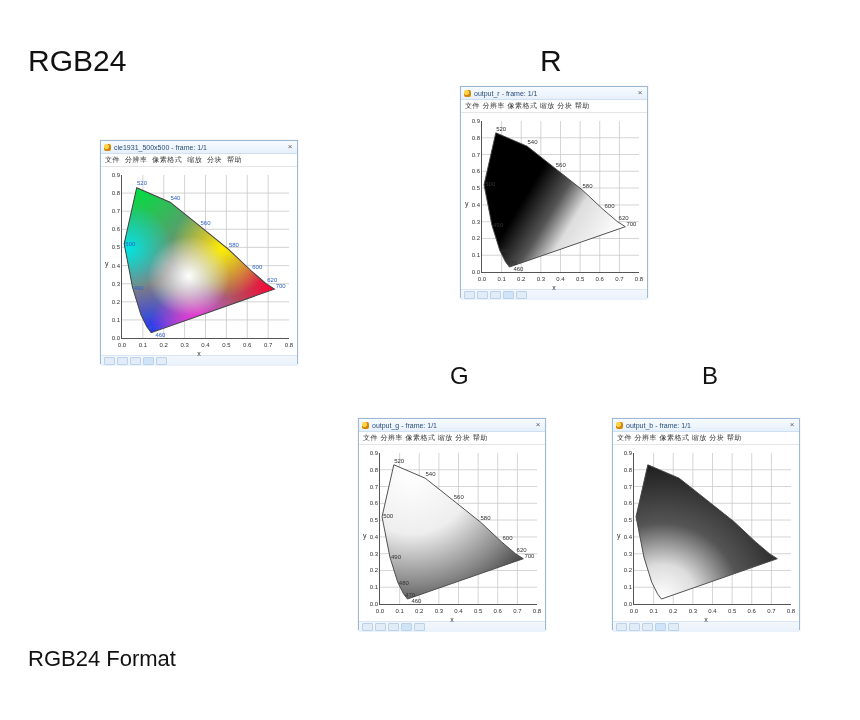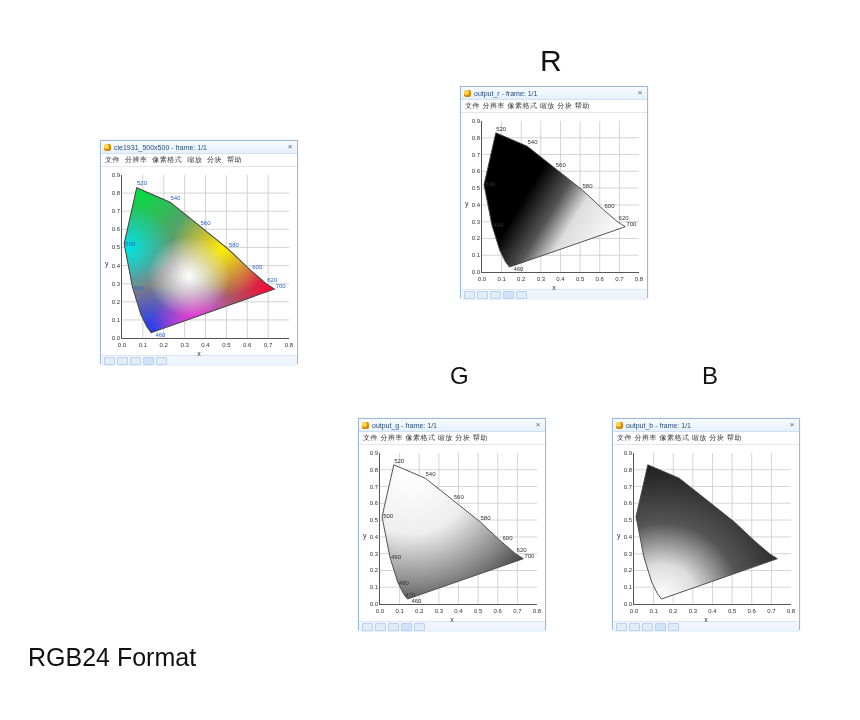--- a/index.html
+++ b/index.html
@@ -27,21 +27,21 @@
     position: absolute;
     font-size: 24px;
     font-weight: 500;
     color: #111;
   }
   .footer-block {
     position: absolute;
     left: 28px;
     bottom: 40px;
   }
-  .footer-title { font-size: 25px; font-weight: 500; margin-bottom: 8px; }
+  .footer-title { font-size: 22px; font-weight: 500; margin-bottom: 8px; }
   .footer-line  { font-size: 16px; font-weight: 400; color: #222; line-height: 1.5; }
 
   
   .appwin {
     position: absolute;
     background: #fff;
     border: 1px solid #9db9d8;
     box-shadow: 0 0 0 1px rgba(0,0,0,0.03);
     font-size: 7px;
     color: #333;
@@ -122,20 +122,21 @@
 
   .plot .wl { position:absolute; font-size:6px; color:#2a62c9; white-space:nowrap; }
   .plot .wl.k { color:#333; }
   .hs-outline { fill:none; stroke:#444; stroke-width:0.6; }
 </style>
 </head>
 <body>
 
 <div class="stage">
 
+  <div class="hdr" style="left:28px; top:44px;">RGB24</div>
   <div class="hdr" style="left:540px; top:44px;">R</div>
   <div class="subhdr" style="left:450px; top:362px;">G</div>
   <div class="subhdr" style="left:702px; top:362px;">B</div>
 
   <div class="footer-block">
     <div class="footer-title">RGB24 Format</div>
   </div>
 
   <div class="appwin" style="left:100px; top:140px; width:196px; height:222px;">
     <div class="titlebar">

